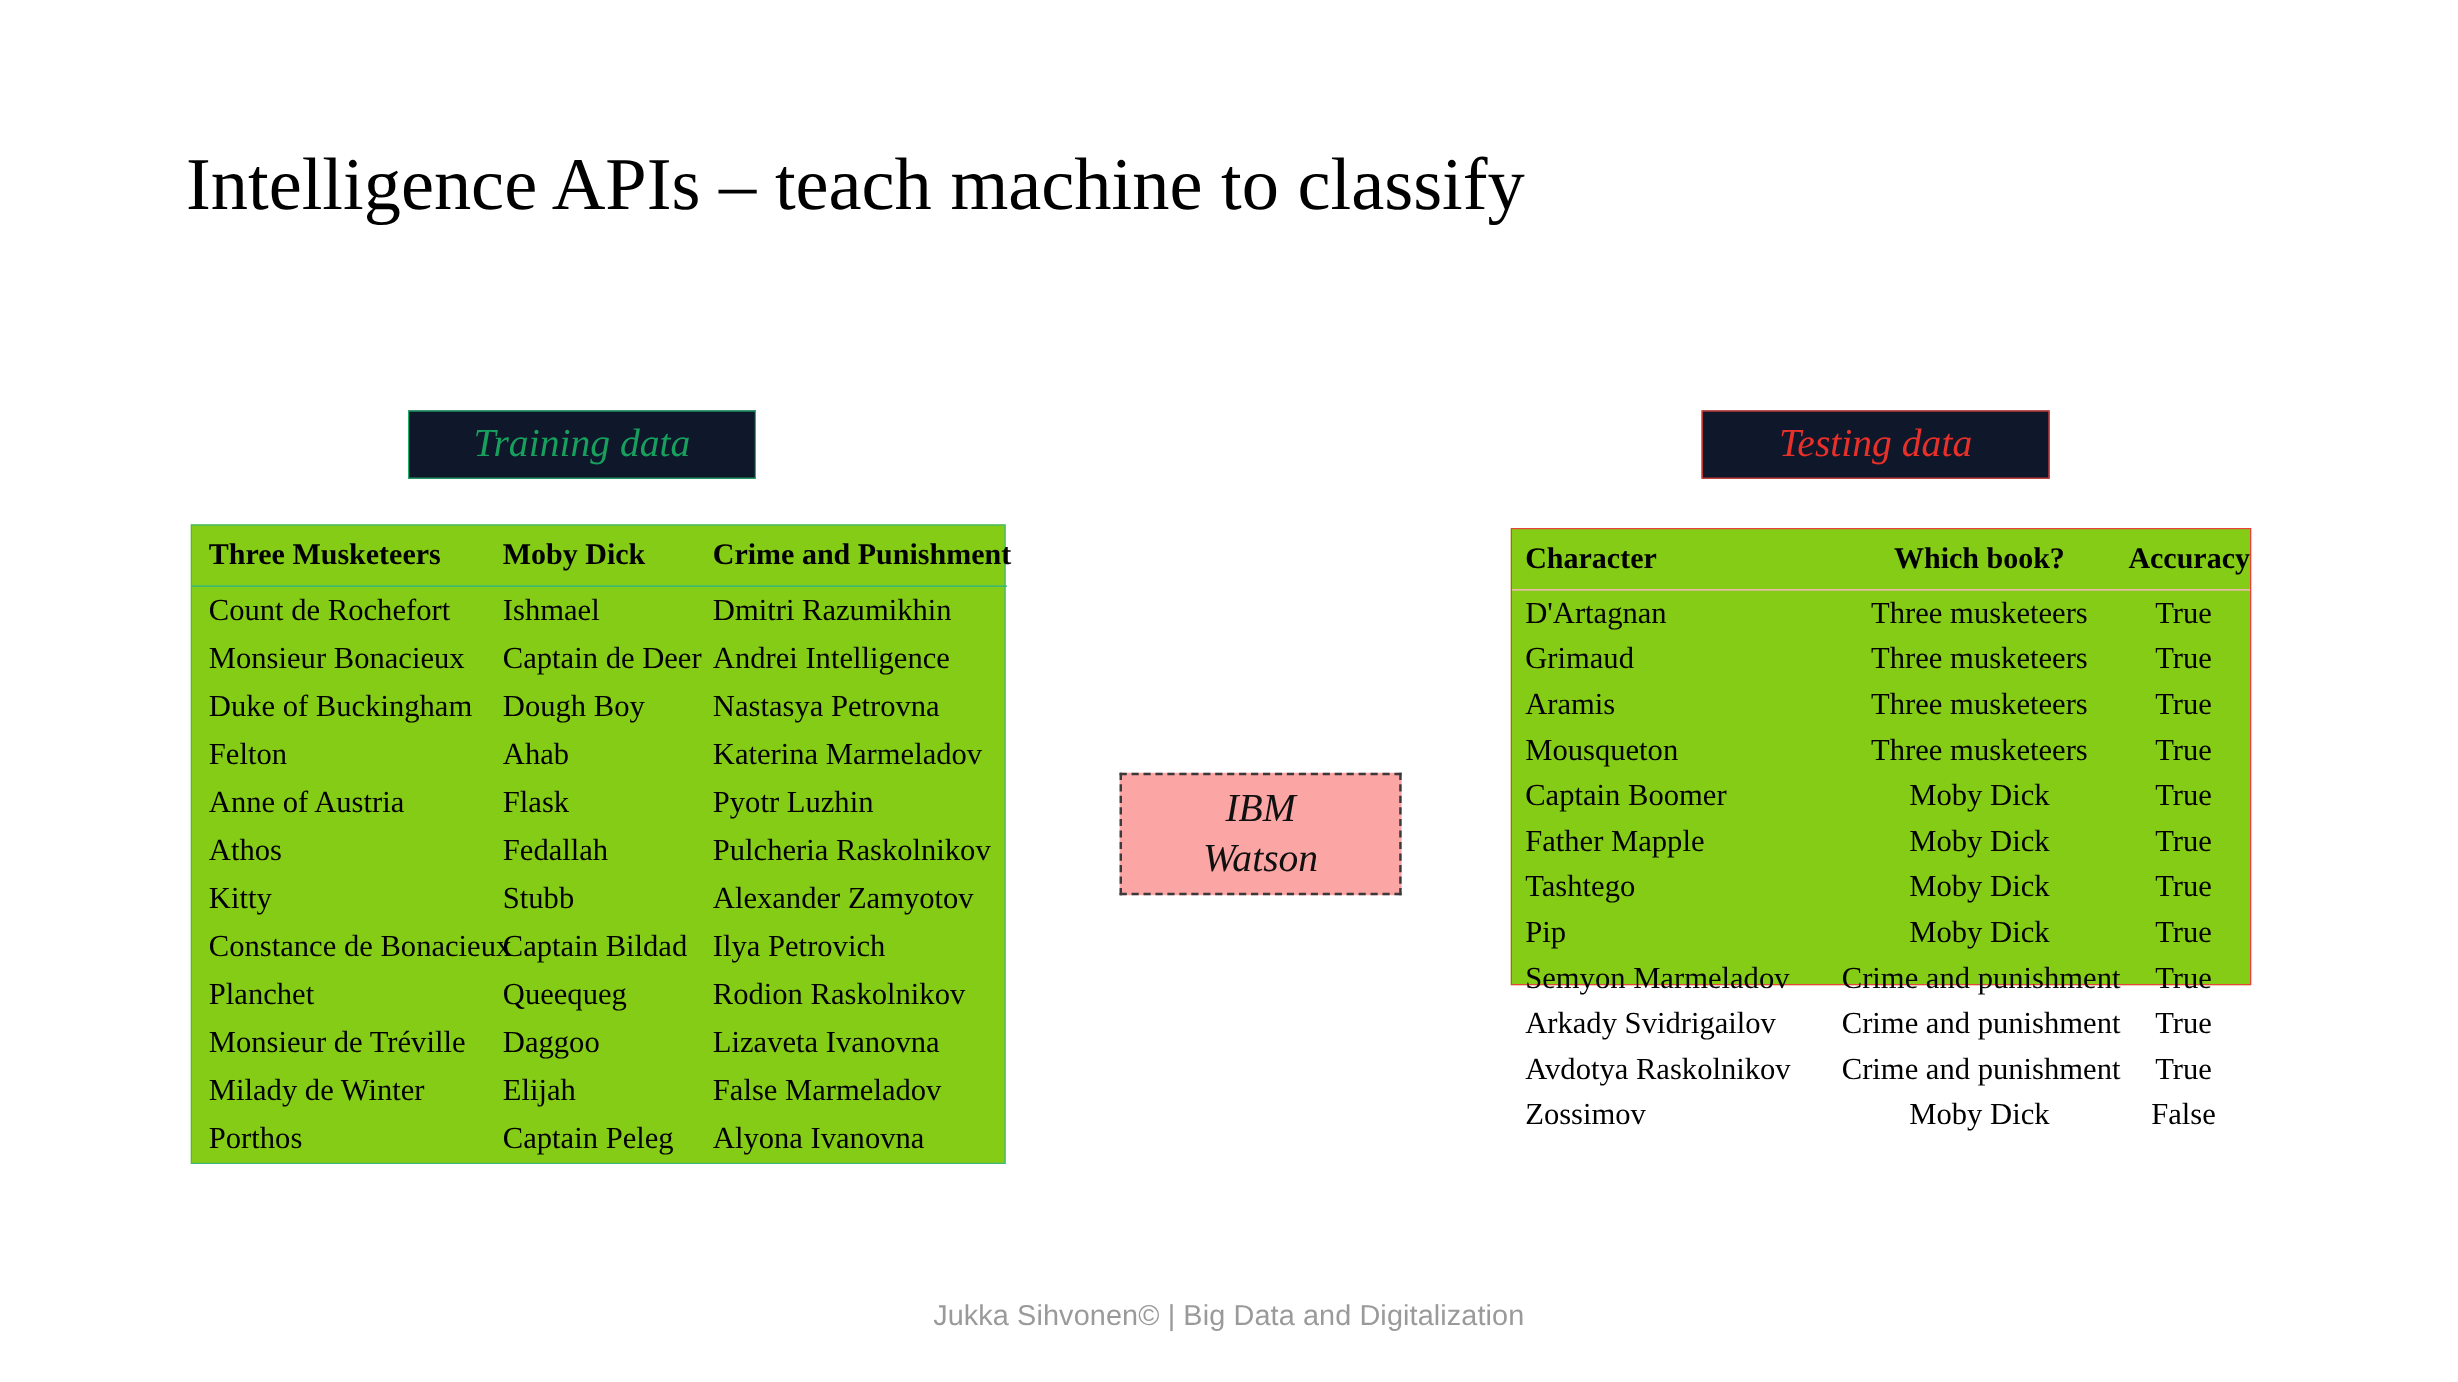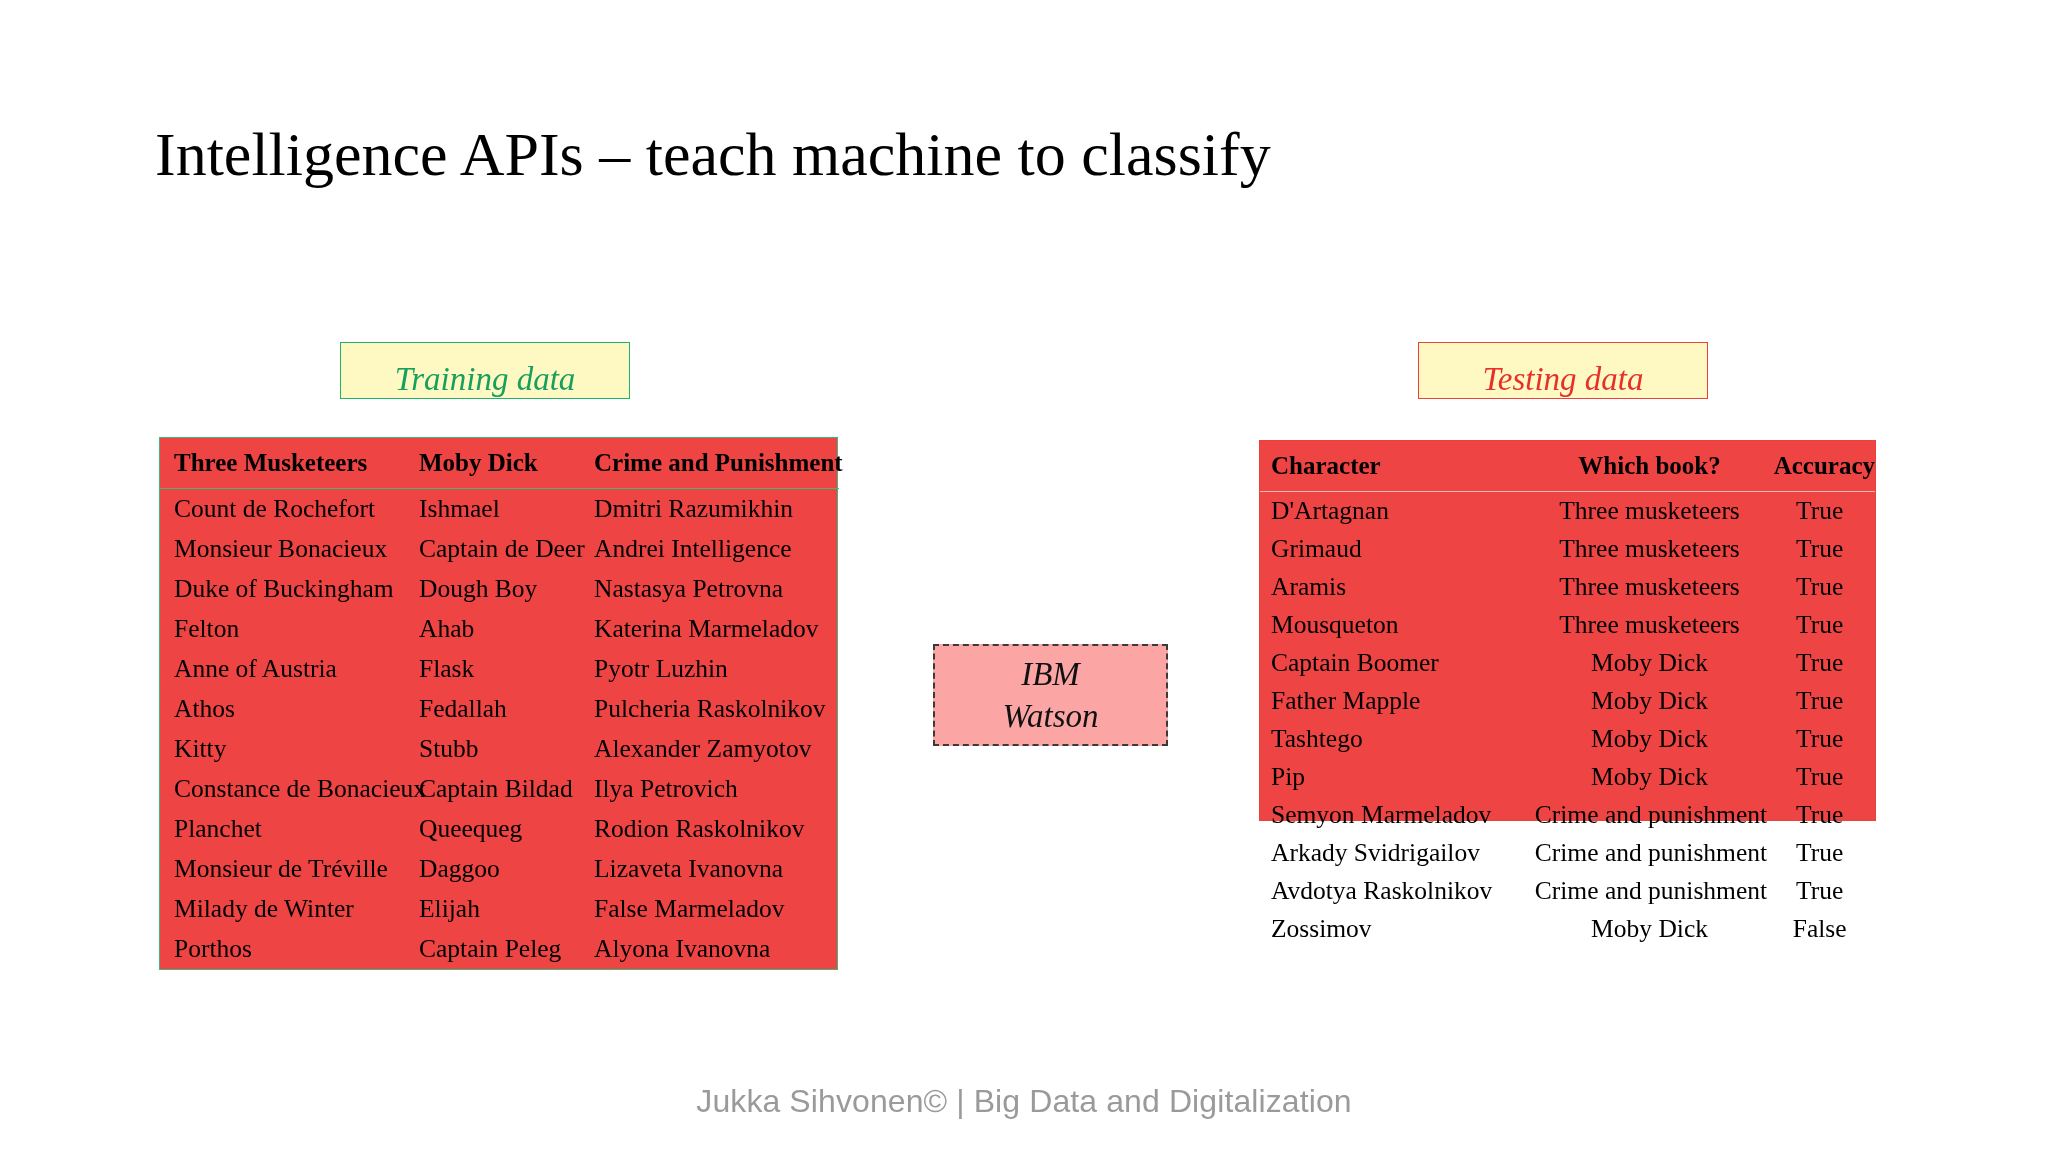--- a/index.html
+++ b/index.html
@@ -27,25 +27,25 @@
     letter-spacing: 0px;
     color: #000000;
     white-space: nowrap;
   }
 
   
   .section-chip {
     position: absolute;
     box-sizing: border-box;
     display: flex;
-    align-items: flex-end;
+    align-items: center;
     justify-content: center;
     font-style: italic;
     font-size: 33px;
-    background: #fef9c3;
+    background: #0f172a;
   }
   #training-chip {
     left: 340px;
     top: 342px;
     width: 290px;
     height: 57px;
     border: 1.6px solid #21b06a;
     color: #17a05d;
   }
   #testing-chip {
@@ -54,21 +54,21 @@
     width: 290px;
     height: 57px;
     border: 1.6px solid #e8423a;
     color: #e8302a;
   }
 
   
   .table-frame {
     position: absolute;
     box-sizing: border-box;
-    background: #ef4444;
+    background: #84cc16;
   }
   #training-frame {
     left: 159px;
     top: 437px;
     width: 679px;
     height: 533px;
     border: 1.5px solid #3cb878;
   }
   #testing-frame {
     left: 1259px;
@@ -134,21 +134,21 @@
   }
 
   
   #footer {
     position: absolute;
     left: 0;
     top: 1083px;
     width: 100%;
     text-align: center;
     font-family: "Liberation Sans", "DejaVu Sans", sans-serif;
-    font-size: 32px;
+    font-size: 24px;
     color: #9a9a9a;
     letter-spacing: 0.1px;
   }
 </style>
 </head>
 <body>
 
 <div id="slide-title">Intelligence APIs – teach machine to classify</div>
 
 <div class="section-chip" id="training-chip">

